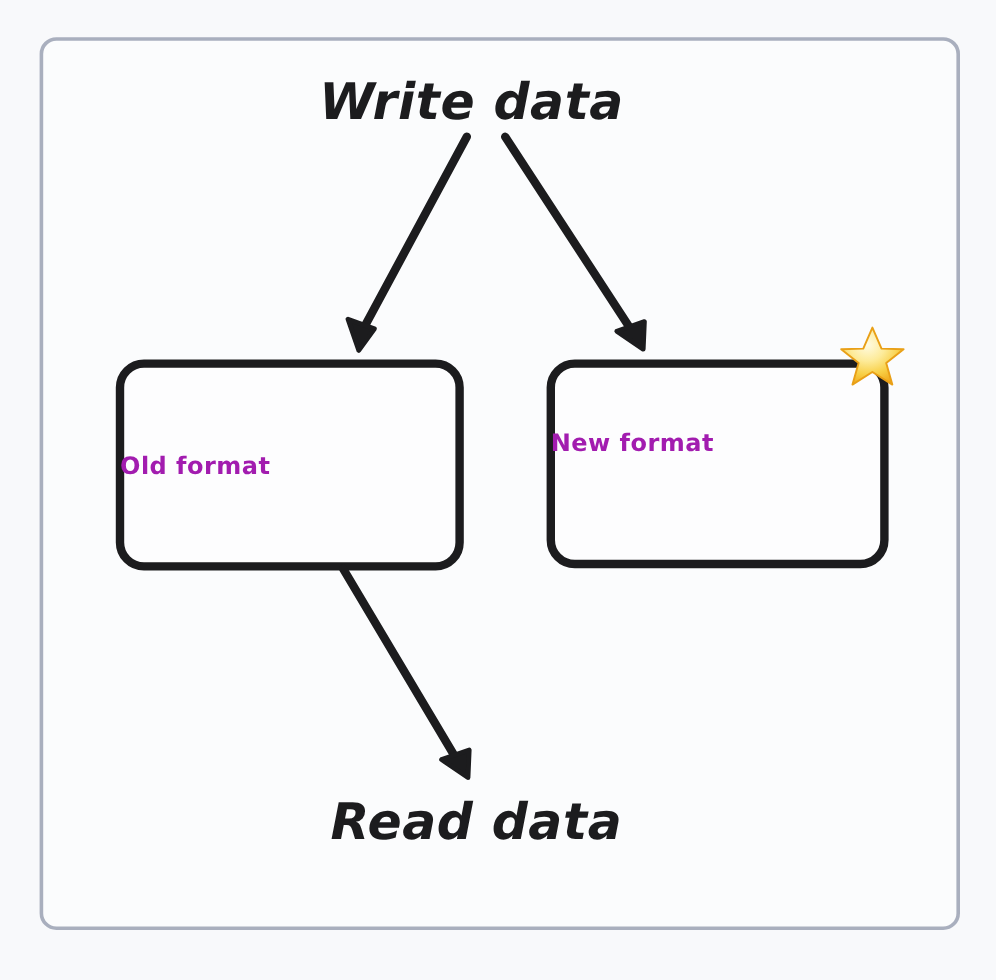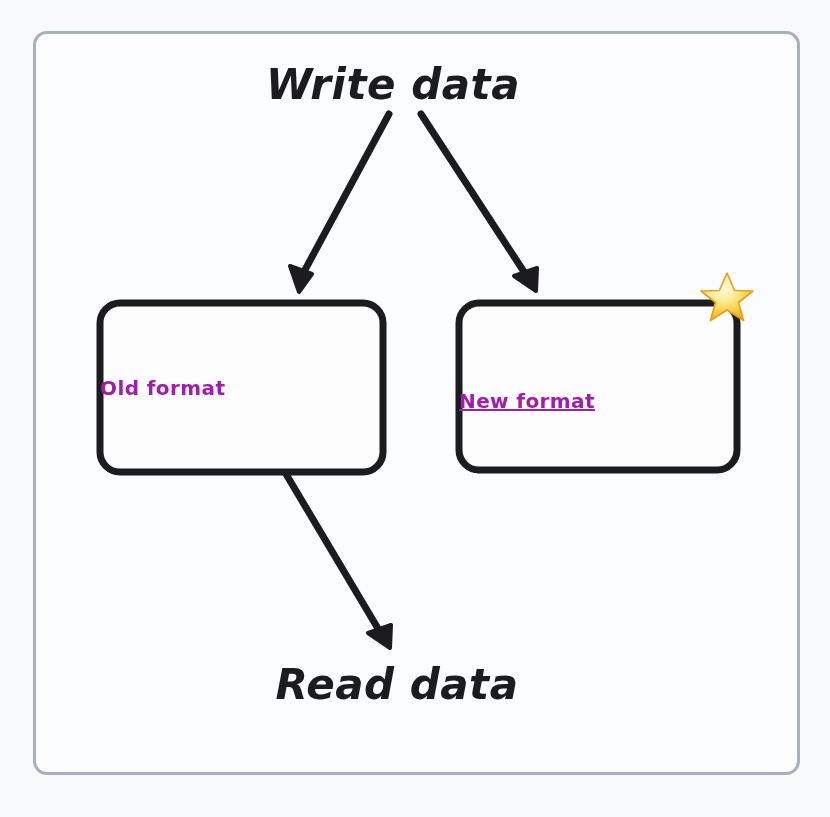--- a/index.html
+++ b/index.html
@@ -89,23 +89,22 @@
   }
 
   #label-old {
     left: 100px;
     top: 375px;
     width: 283px;
   }
 
   #label-new {
     left: 459px;
-    top: 388px;
+    top: 356px;
     width: 278px;
-    text-decoration: underline;
   }
 
   
   .hit {
     position: absolute;
     background: transparent;
   }
   #hit-old  { left: 100px; top: 303px; width: 283px; height: 169px; border-radius: 18px; }
   #hit-new  { left: 459px; top: 303px; width: 278px; height: 167px; border-radius: 18px; }
   #hit-star { left: 703px; top: 272px; width: 50px;  height: 50px;  border-radius: 25px; }

